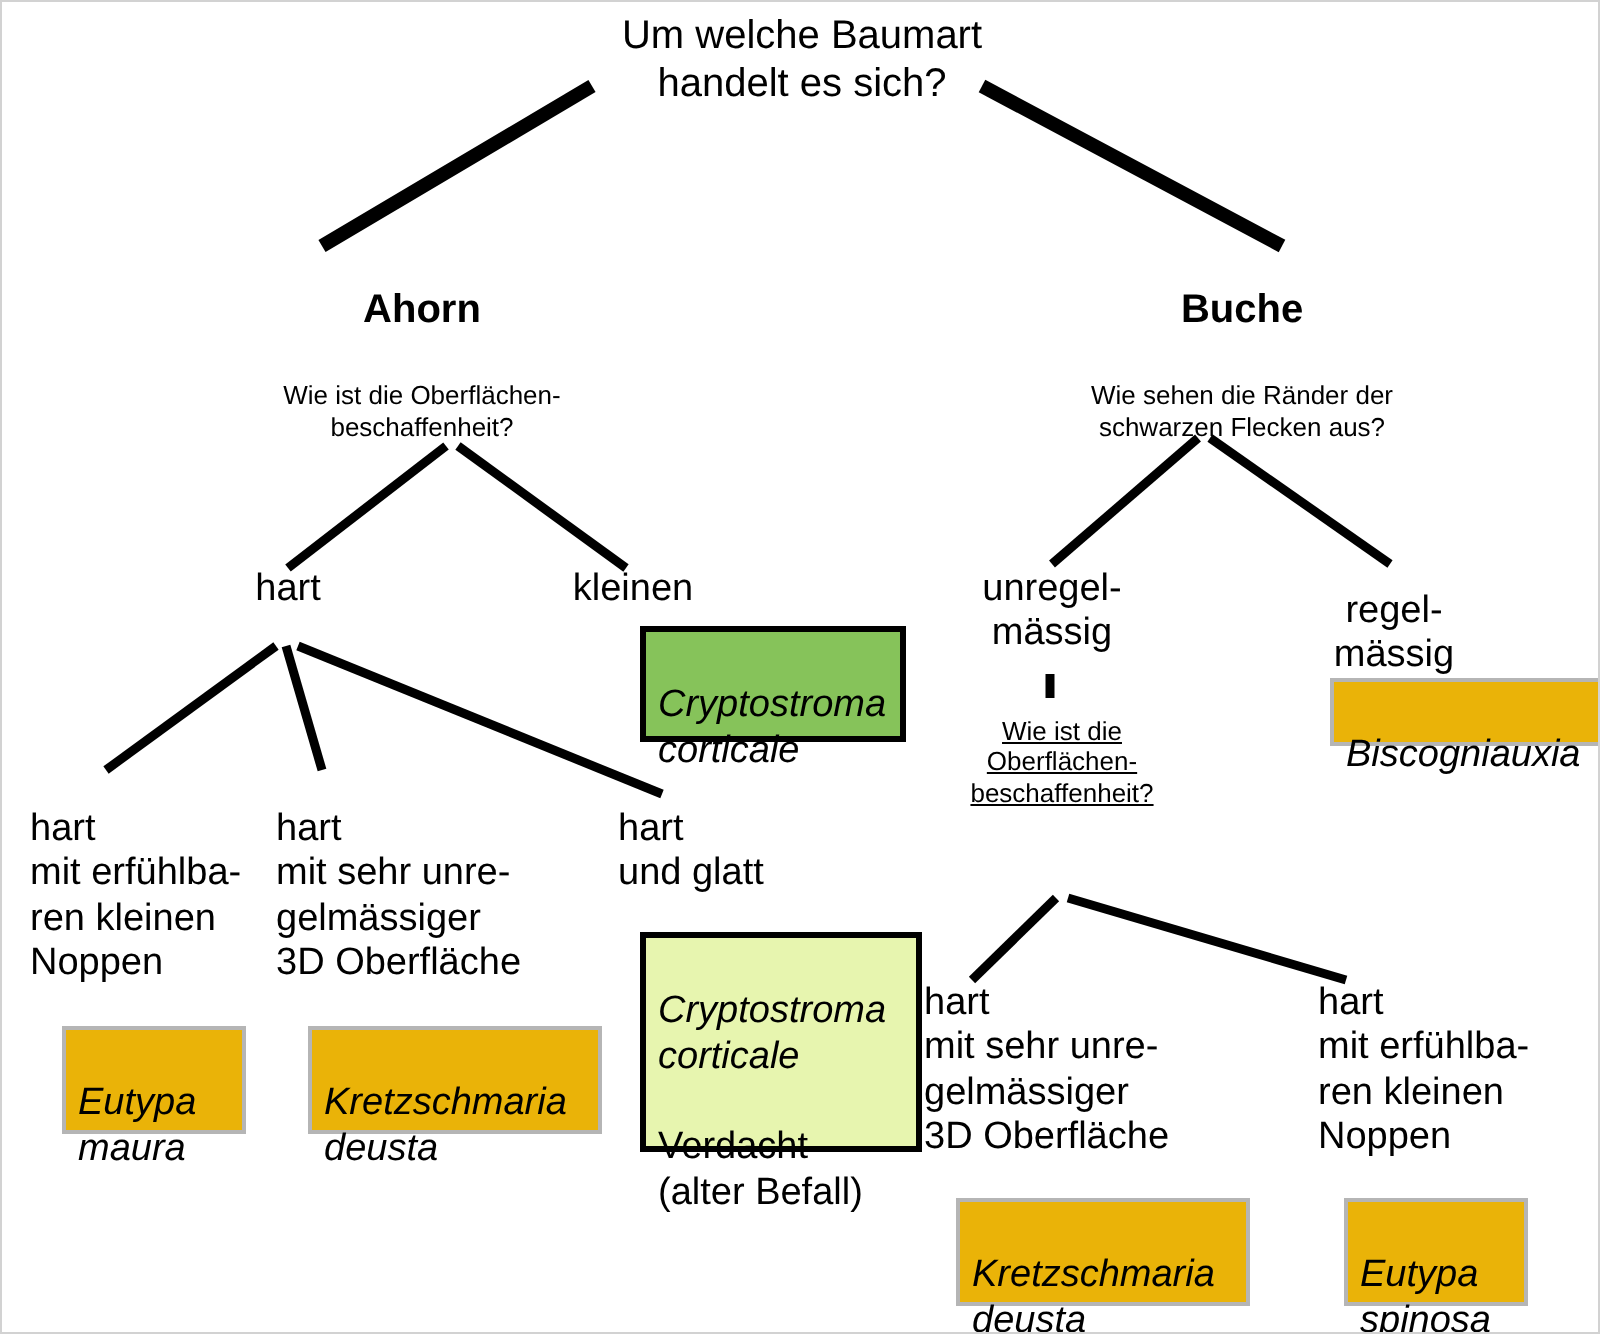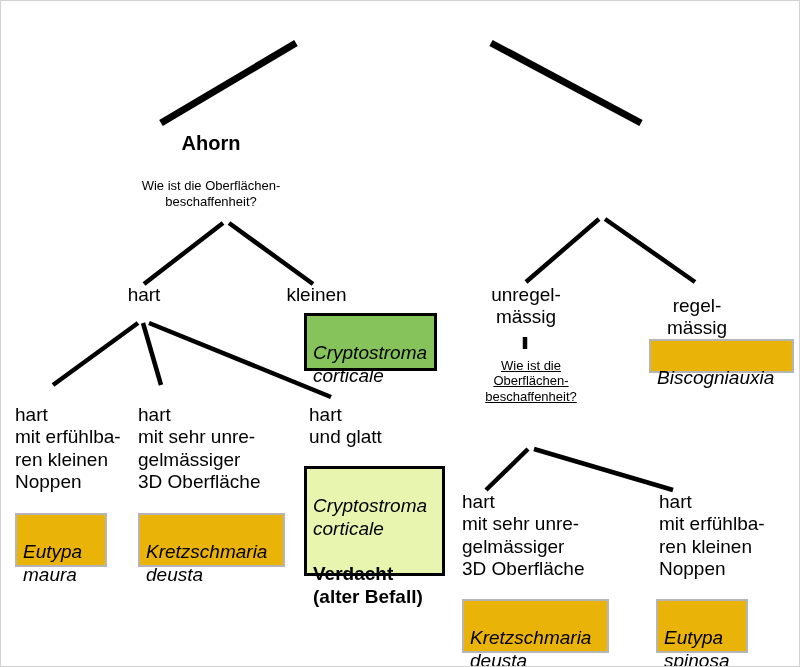--- a/index.html
+++ b/index.html
@@ -52,41 +52,41 @@
     font-size: 19px;
     text-align: left;
   }
   .box {
     position: absolute;
     box-sizing: border-box;
     line-height: 1.2;
     padding: 3px 3px 4px 6px;
     white-space: pre-line;
     font-size: 19px;
+    margin-left: 16px;
   }
   .box-grey {
     background: #eab308;
     border: 2px solid #b5b5b5;
   }
   .box-green-dark {
     background: #86c35a;
     border: 3px solid #000000;
   }
   .box-green-light {
     background: #e7f5af;
     border: 3px solid #000000;
   }
   .sci {
     font-style: italic;
     display: block;
   }
   .plain {
     font-style: normal;
     display: block;
-    font-weight: bold;
   }
 </style>
 </head>
 <body>
 
 <div id="page">
 
   <svg id="connectors" viewBox="0 0 800 667">
 
     <line x1="295" y1="42" x2="160" y2="122" stroke="#000000" stroke-width="7"></line>
@@ -101,22 +101,24 @@
     <line x1="137" y1="322" x2="52" y2="384" stroke="#000000" stroke-width="4.5"></line>
     <line x1="142" y1="322" x2="160" y2="384" stroke="#000000" stroke-width="4.5"></line>
     <line x1="148" y1="322" x2="330" y2="396" stroke="#000000" stroke-width="4.5"></line>
 
     <line x1="524" y1="336" x2="524" y2="348" stroke="#000000" stroke-width="4.5"></line>
 
     <line x1="527" y1="448" x2="485" y2="489" stroke="#000000" stroke-width="4.5"></line>
     <line x1="533" y1="448" x2="672" y2="489" stroke="#000000" stroke-width="4.5"></line>
   </svg>
 
+  <div class="node ttl" style="left:250px; top:6px; width:300px;">Um welche Baumart
+handelt es sich?</div>
 
-  <div class="node" style="left:40px; top:112px; width:340px;">
+  <div class="node" style="left:40px; top:124px; width:340px;">
     <span class="hd">Ahorn</span>
     <span class="qn" style="display:block; margin-top:4px;">Wie ist die Oberflächen-
 beschaffenheit?</span>
   </div>
 
   <div class="node lbl" style="left:98px; top:283px; width:90px;">hart</div>
 
   <div class="node lbl" style="left:268px; top:283px; width:95px;">kleinen</div>
 
   <div class="box box-green-dark" style="left:303px; top:312px; width:133px; height:58px;">
@@ -145,20 +147,23 @@
   <div class="node leafq" style="left:308px; top:403px; width:140px;">hart
 und glatt</div>
   <div class="box box-green-light" style="left:303px; top:465px; width:141px; height:110px;">
     <span class="sci">Cryptostroma
 corticale</span>
     <span class="plain">Verdacht
 (alter Befall)</span>
   </div>
 
   <div class="node" style="left:460px; top:124px; width:320px;">
+    <span class="hd">Buche</span>
+    <span class="qn" style="display:block; margin-top:4px;">Wie sehen die Ränder der
+schwarzen Flecken aus?</span>
   </div>
 
   <div class="node lbl" style="left:476px; top:283px; width:98px;">unregel-
 mässig</div>
 
   <div class="node lbl" style="left:649px; top:294px; width:94px;">regel-
 mässig</div>
 
   <div class="box box-grey" style="left:648px; top:338px; width:145px; height:34px;">
     <span class="sci">Biscogniauxia</span>

